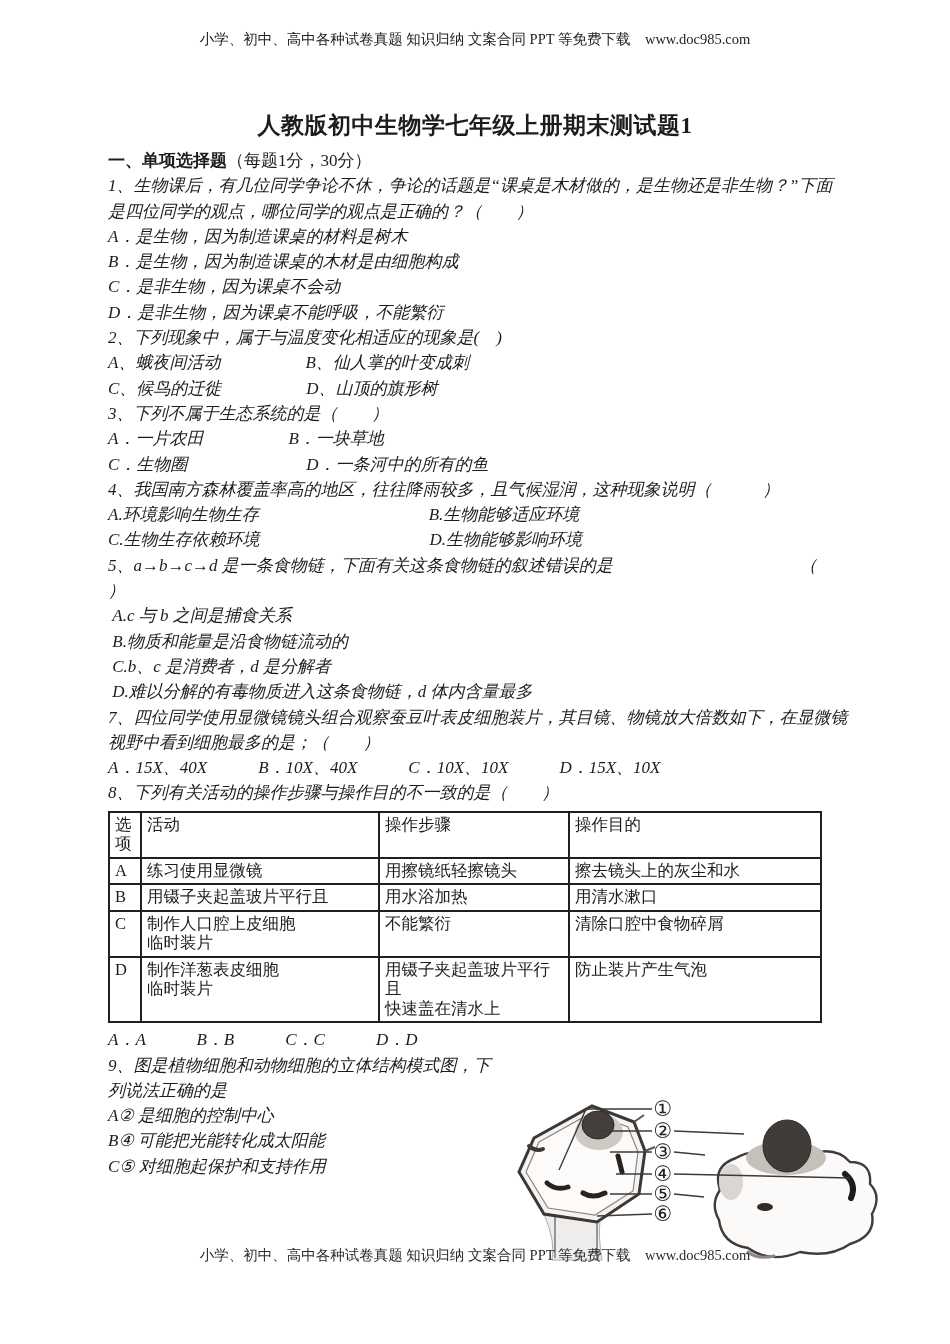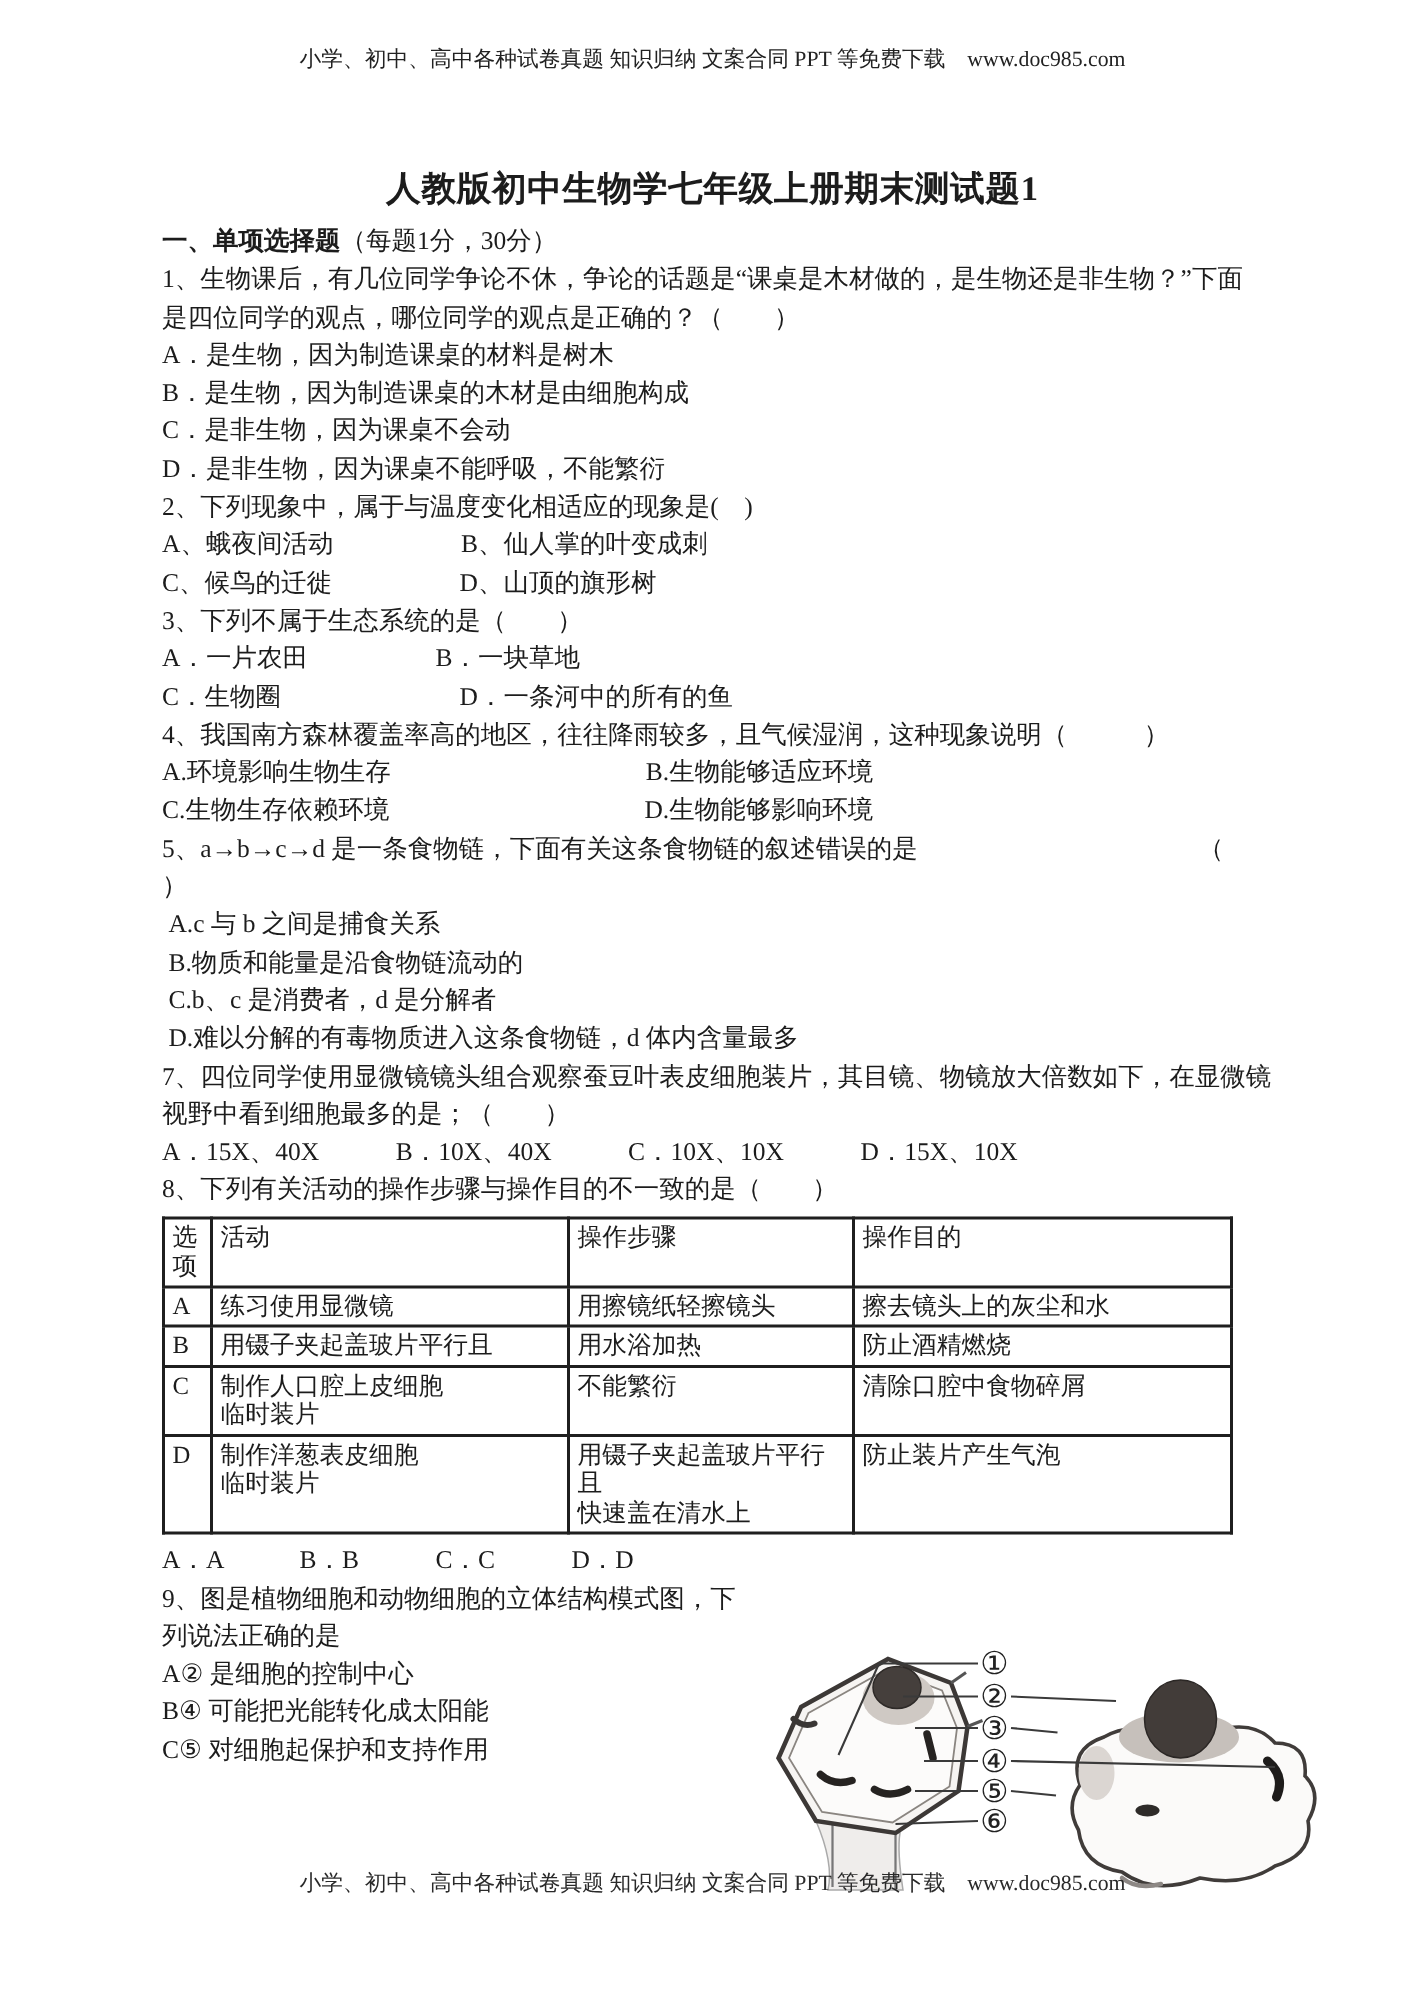--- a/index.html
+++ b/index.html
@@ -19,21 +19,21 @@
   .title{
     position:absolute;top:110px;left:0;width:950px;text-align:center;
     font-size:23px;font-weight:bold;margin:0;letter-spacing:0.5px;font-family:Liberation Serif, serif;
   }
   .content{
     position:absolute;top:148px;left:108px;width:800px;
     font-size:17px;line-height:25.3px;
   }
   .sec{white-space:pre;}
   .sec .b{font-weight:bold;text-align:right;}
-  .q{white-space:pre;}
+  .q{white-space:pre;font-style:italic;}
   table.opt-table{
     border-collapse:collapse;table-layout:fixed;width:712px;
     margin-top:5px;margin-bottom:4px;
   }
   table.opt-table th,table.opt-table td{
     border:2px solid #1f1f1f;font-weight:normal;text-align:left;
     vertical-align:top;font-size:16.5px;line-height:19.5px;
     padding:2px 5px 3px 5px;white-space:pre-line;word-break:break-all;
   }
   table.opt-table th{height:38px;}
@@ -96,21 +96,21 @@
         <tr>
           <td>A</td>
           <td>练习使用显微镜</td>
           <td>用擦镜纸轻擦镜头</td>
           <td>擦去镜头上的灰尘和水</td>
         </tr>
         <tr>
           <td>B</td>
           <td>用镊子夹起盖玻片平行且</td>
           <td>用水浴加热</td>
-          <td>防止酒精燃烧</td>
+          <td>用清水漱口</td>
         </tr>
         <tr>
           <td>C</td>
           <td>制作人口腔上皮细胞
 临时装片</td>
           <td>不能繁衍</td>
           <td>清除口腔中食物碎屑</td>
         </tr>
         <tr>
           <td>D</td>

